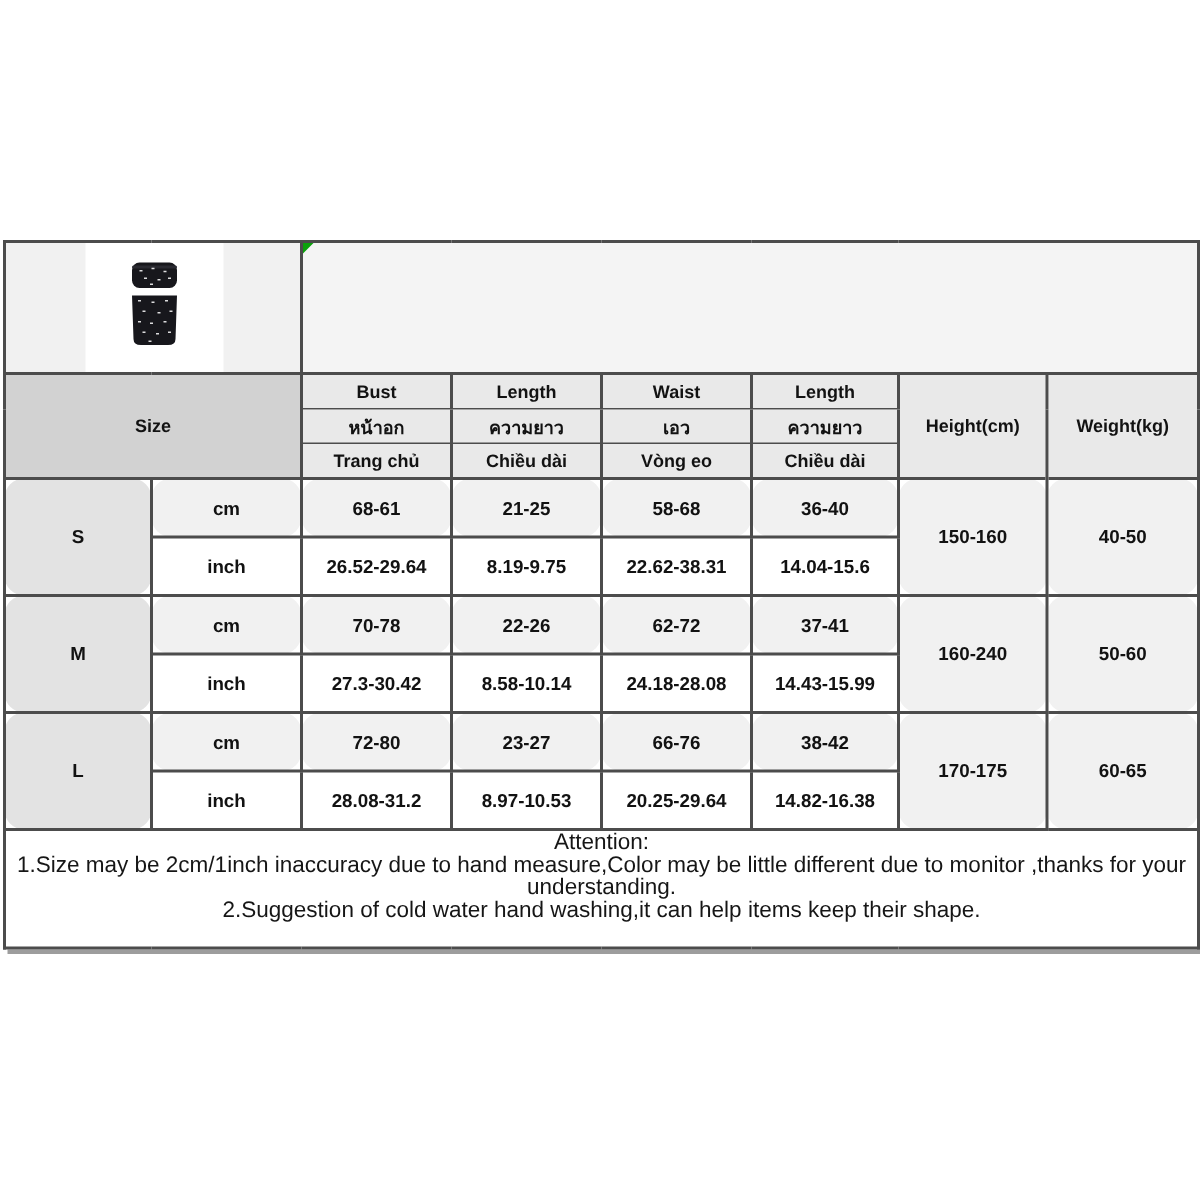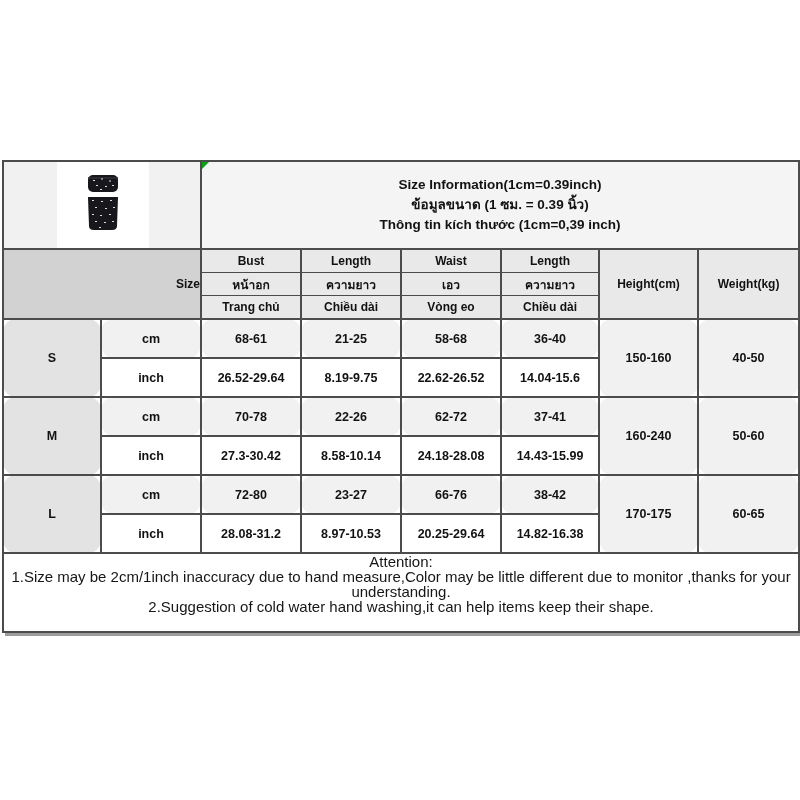--- a/index.html
+++ b/index.html
@@ -25,21 +25,21 @@
 
   .bg-product { background:#f1f1f1; position:relative; }
   .bg-info { background:#f4f4f4; position:relative; }
   .bg-size { background:#d2d2d2; }
   .bg-head { background:#e9e9e9; }
   .bg-szl  { background:#e3e3e3; }
   .bg-gray { background:#f1f1f1; }
   .bg-white{ background:#ffffff; }
 
   .c-info-inner { font-size:13.5px; font-weight:bold; line-height:20px; }
-  .c-size { font-size:22px; font-weight:bold;text-align:right; }
+  .c-size { font-size:22px; font-weight:bold; }
   .c-szl { font-size:13px; font-weight:bold; }
 
   .corner-marker {
     position:absolute; top:0; left:0; width:0; height:0;
     border-top:7px solid #0ca10c; border-right:7px solid transparent;
   }
 
   .photo-band {
     position:absolute; top:0; bottom:0; left:53px; width:92px;
     background:#ffffff; display:flex; align-items:center; justify-content:center;
@@ -93,25 +93,20 @@
                   <rect x="13" y="47" width="2" height="1"></rect>
               <rect x="22" y="48" width="2" height="1"></rect>
                   <rect x="30" y="47" width="2" height="1"></rect>
               <rect x="17" y="53" width="2" height="1"></rect>
             </g>
           </svg>
         </div>
       </td>
       <td class="bg-info" colspan="6">
         <div class="corner-marker"></div>
-        <div class="c-info-inner">
-          <div>Size Information(1cm=0.39inch)</div>
-          <div>ข้อมูลขนาด (1 ซม. = 0.39 นิ้ว)</div>
-          <div>Thông tin kích thước (1cm=0,39 inch)</div>
-        </div>
       </td>
     </tr>
 
     <tr class="r-sub">
       <td class="bg-size c-size" colspan="2" rowspan="3">Size</td>
       <td class="bg-head">Bust</td>
       <td class="bg-head">Length</td>
       <td class="bg-head">Waist</td>
       <td class="bg-head">Length</td>
       <td class="bg-head" rowspan="3">Height(cm)</td>
@@ -137,21 +132,21 @@
       <td class="bg-gray">21-25</td>
       <td class="bg-gray">58-68</td>
       <td class="bg-gray">36-40</td>
       <td class="bg-gray" rowspan="2">150-160</td>
       <td class="bg-gray" rowspan="2">40-50</td>
     </tr>
     <tr class="r-data">
       <td class="bg-white">inch</td>
       <td class="bg-white">26.52-29.64</td>
       <td class="bg-white">8.19-9.75</td>
-      <td class="bg-white">22.62-26.52</td>
+      <td class="bg-white">22.62-38.31</td>
       <td class="bg-white">14.04-15.6</td>
     </tr>
 
     <tr class="r-data">
       <td class="bg-szl c-szl" rowspan="2">M</td>
       <td class="bg-gray">cm</td>
       <td class="bg-gray">70-78</td>
       <td class="bg-gray">22-26</td>
       <td class="bg-gray">62-72</td>
       <td class="bg-gray">37-41</td>

